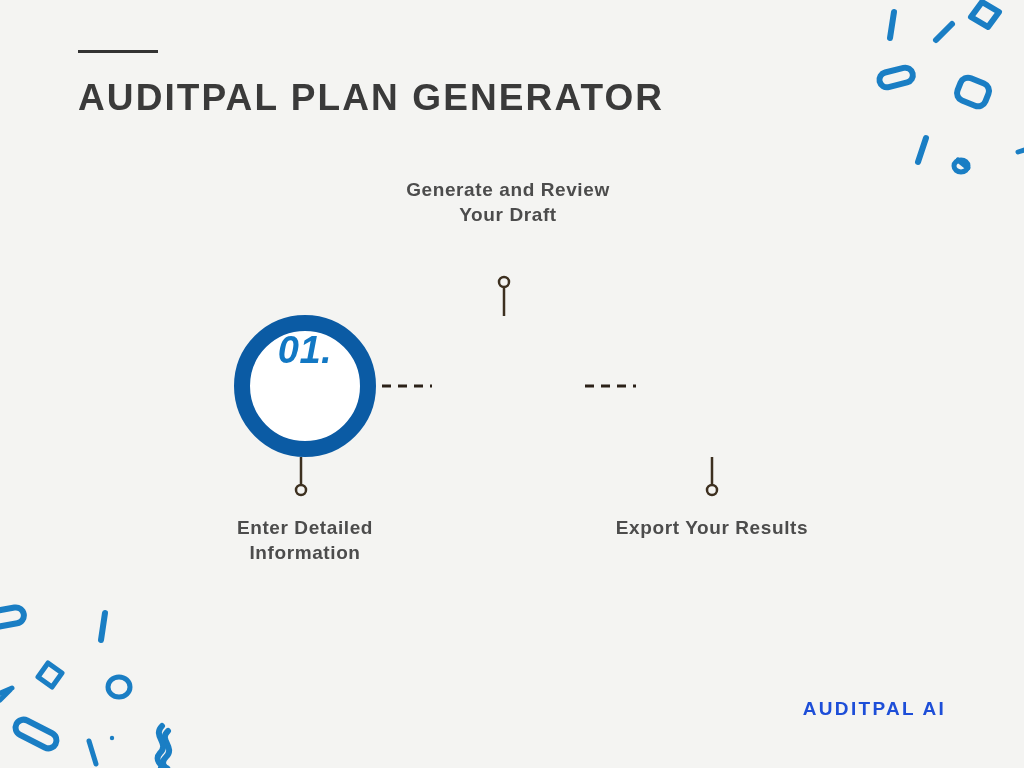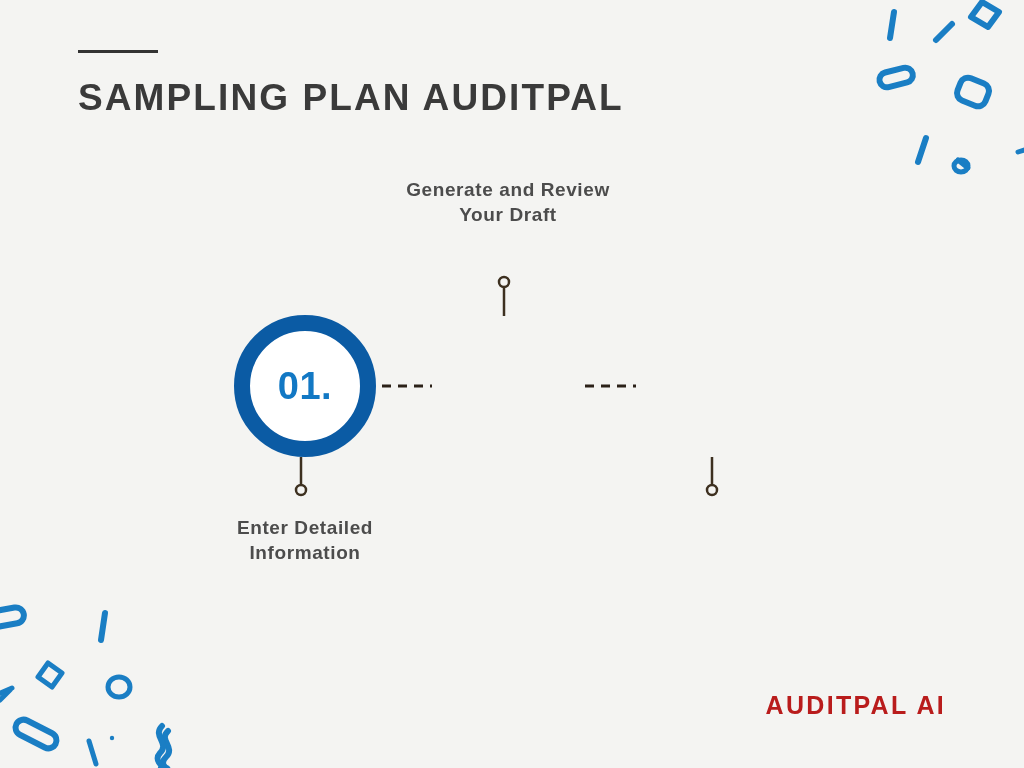--- a/index.html
+++ b/index.html
@@ -66,22 +66,23 @@
   }
   .node {
     position: absolute;
     width: 142px;
     height: 142px;
     border-radius: 50%;
     background: #ffffff;
     box-sizing: border-box;
     border: 16px solid #0b5ba4;
     display: flex;
-    align-items: center;
+    align-items: flex-start;
     justify-content: center;
+    font-style: italic;
   }
   .node-number {
     font-size: 38px;
     font-weight: bold;
     color: #1278c4;
     letter-spacing: 0.5px;
     line-height: 1;
     font-family: "Liberation Sans", sans-serif;
   }
   #node-1 { left: 234px; top: 315px; }
@@ -102,24 +103,24 @@
   #label-1 { left: 185px; top: 515px; width: 240px; }
   #label-2 { left: 388px; top: 177px; width: 240px; }
   #label-3 { left: 592px; top: 515px; width: 240px; }
 
   
   .brand {
     position: absolute;
     right: 78px;
     bottom: 48px;
     margin: 0;
-    font-size: 25px;
+    font-size: 19px;
     font-weight: bold;
     letter-spacing: 2.3px;
-    color: #b91c1c;
+    color: #1d4ed8;
     font-family: "Liberation Sans", sans-serif;
     white-space: nowrap;
   }
 </style>
 </head>
 <body>
 
 <div class="slide">
 
   <svg class="confetti" viewBox="0 0 1024 768" width="1024" height="768" aria-hidden="true">
@@ -160,21 +161,21 @@
       <path d="M168 731 C158 740 176 747 166 757 C157 766 172 770 166 768" stroke-width="6"></path>
       <path d="M162 726 C152 736 170 743 160 753 C152 762 166 766 161 768" stroke-width="6"></path>
 
       <rect x="14" y="726" width="44" height="16" rx="8" transform="rotate(27 36 734)"></rect>
 
       <path d="M0 700 L10 690" stroke-width="5"></path>
     </g>
   </svg>
 
   <div class="title-rule"></div>
-  <h1 class="page-title">SAMPLING PLAN AUDITPAL</h1>
+  <h1 class="page-title">AUDITPAL PLAN GENERATOR</h1>
 
   <svg class="timeline" viewBox="0 0 1024 768" width="1024" height="768" aria-hidden="true">
 
     <line x1="382" y1="386" x2="432" y2="386" stroke="#2b2118" stroke-width="3" stroke-dasharray="9 7"></line>
 
     <line x1="585" y1="386" x2="636" y2="386" stroke="#2b2118" stroke-width="3" stroke-dasharray="9 7"></line>
 
     <line x1="301" y1="457" x2="301" y2="484" stroke="#3d3020" stroke-width="2.5"></line>
     <circle cx="301" cy="490" r="5" fill="none" stroke="#3d3020" stroke-width="2.5"></circle>
 
@@ -184,16 +185,17 @@
     <line x1="712" y1="457" x2="712" y2="484" stroke="#3d3020" stroke-width="2.5"></line>
     <circle cx="712" cy="490" r="5" fill="none" stroke="#3d3020" stroke-width="2.5"></circle>
   </svg>
 
   <div class="node" id="node-1">
     <span class="node-number">01.</span>
   </div>
 
   <p class="step-label" id="label-2">Generate and Review Your Draft</p>
   <p class="step-label" id="label-1">Enter Detailed Information</p>
+  <p class="step-label" id="label-3">Export Your Results</p>
 
   <p class="brand">AUDITPAL AI</p>
 
 </div>
 
 </body></html>

